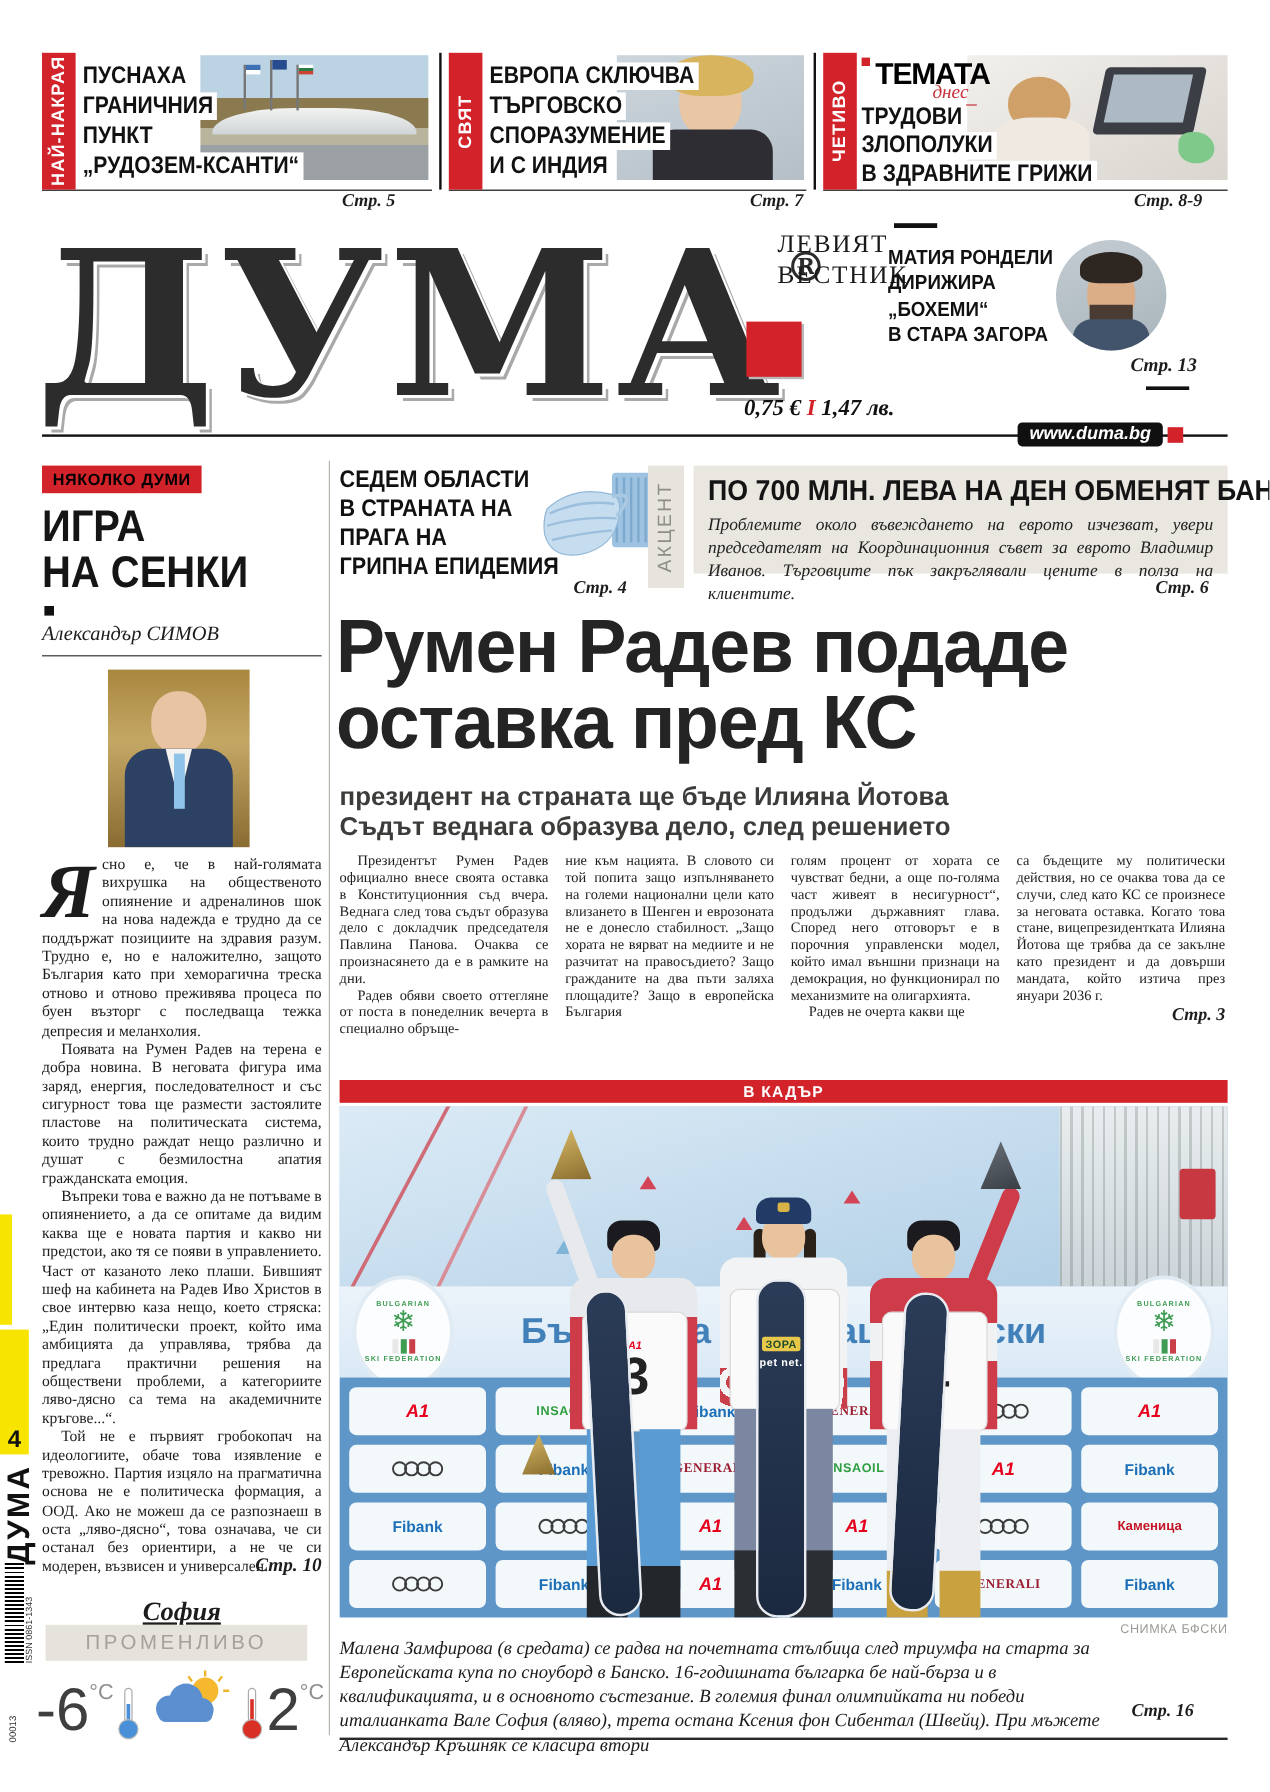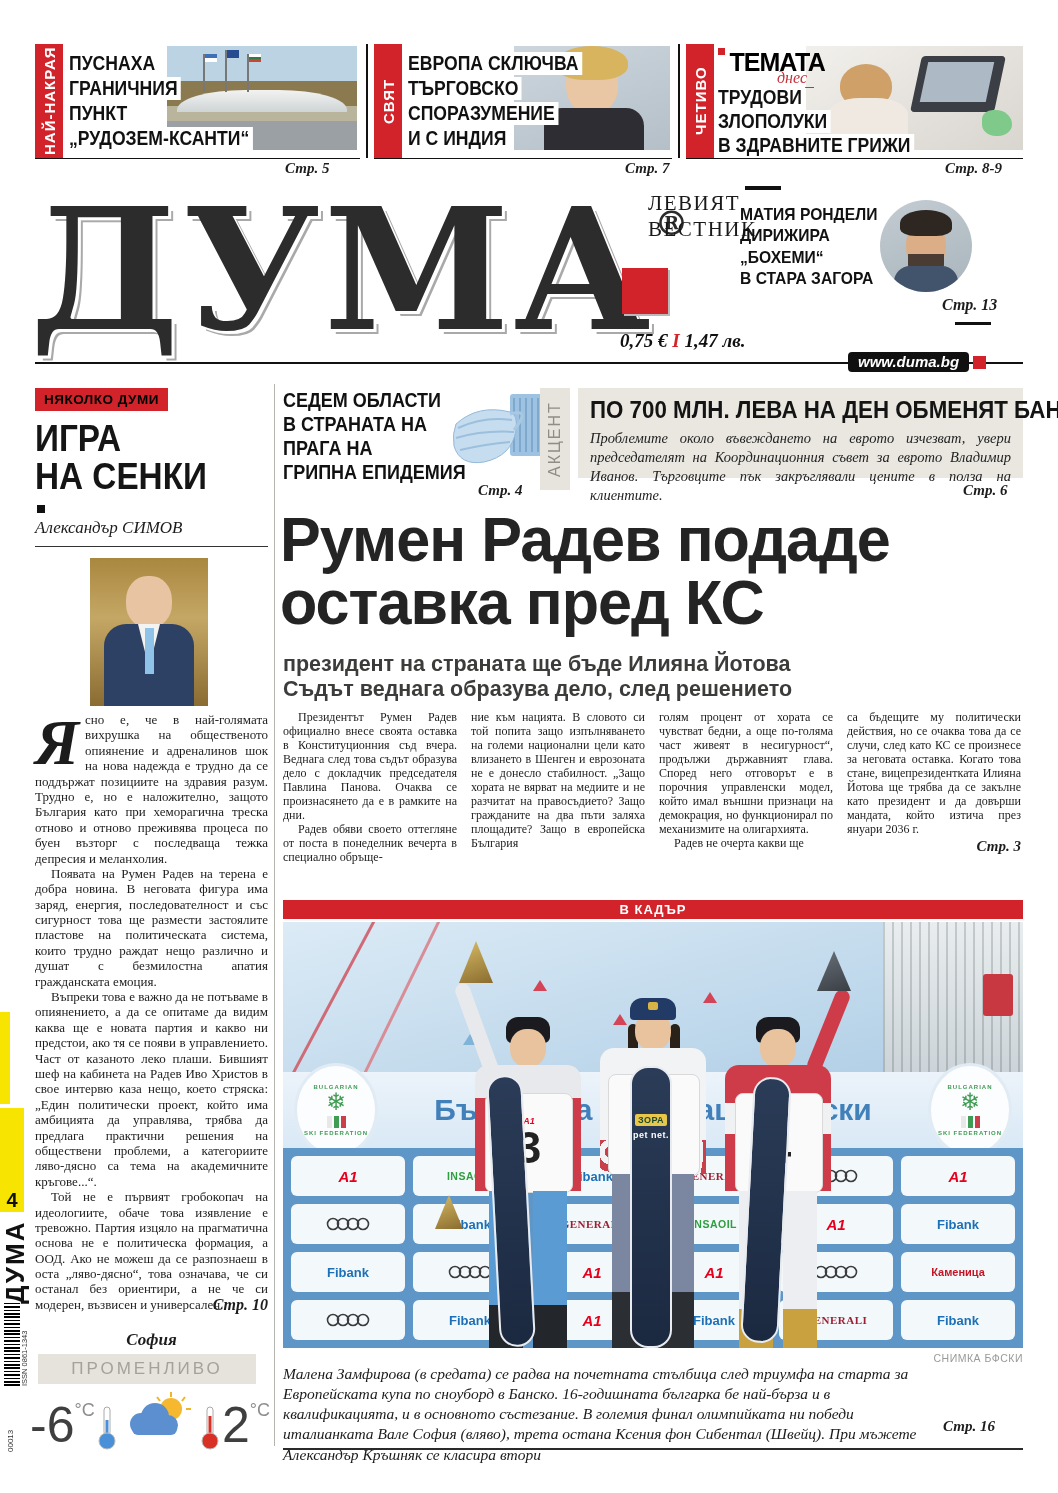--- a/index.html
+++ b/index.html
@@ -212,21 +212,21 @@
     <div class="abs" style="left:55px;top:70px;width:9px;height:46px;background:#8fc3e8;"></div>
   </div>
   <div class="abs btxt" style="left:35px;top:712px;width:233px;">
     <p class="np"><span class="dropcap">Я</span><span>сно е, че в най-голямата вихрушка на общественото опиянение и адреналинов шок на нова надежда е трудно да се поддържат позициите на здравия разум. Трудно е, но е наложително, защото България като при хеморагична треска отново и отново преживява процеса по буен възторг с последваща тежка депресия и меланхолия.</span></p>
     <p>Появата на Румен Радев на терена е добра новина. В неговата фигура има заряд, енергия, последователност и със сигурност това ще размести застоялите пластове на политическата система, които трудно раждат нещо различно и душат с безмилостна апатия гражданската емоция.</p>
     <p>Въпреки това е важно да не потъваме в опиянението, а да се опитаме да видим каква ще е новата партия и какво ни предстои, ако тя се появи в управлението. Част от казаното леко плаши. Бившият шеф на кабинета на Радев Иво Христов в свое интервю каза нещо, което стряска: „Един политически проект, който има амбицията да управлява, трябва да предлага практични решения на обществени проблеми, а категориите ляво-дясно са тема на академичните кръгове...“.</p>
     <p>Той не е първият гробокопач на идеологиите, обаче това изявление е тревожно. Партия изцяло на прагматична основа не е политическа формация, а ООД. Ако не можеш да се разпознаеш в оста „ляво-дясно“, това означава, че си останал без ориентири, а не че си модерен, възвисен и универсален.</p>
   </div>
   <div class="abs pref" style="left:35px;top:1296px;width:233px;text-align:right;font-size:16px;">Стр. 10</div>
 
-  <div class="abs serif" style="left:35px;top:1330px;width:233px;text-align:center;font-style:italic;font-weight:bold;font-size:17px;">София</div>
+  <div class="abs serif" style="left:35px;top:1330px;width:233px;text-align:center;font-style:italic;font-weight:bold;font-size:22px;text-decoration:underline;">София</div>
   <div class="abs wbar" style="left:38px;top:1354px;width:218px;height:30px;">ПРОМЕНЛИВО</div>
   <div class="abs" style="left:30px;top:1390px;width:240px;display:flex;align-items:flex-end;justify-content:space-between;">
     <div><span class="wtemp">-6</span><span class="wdeg">°C</span></div>
     <svg width="20" height="46" viewBox="0 0 20 46">
         <rect x="7" y="3" width="6" height="28" rx="3" fill="#fff" stroke="#aaa"></rect>
         <rect x="8.5" y="16" width="3" height="16" fill="#4a90d9"></rect>
         <circle cx="10" cy="37" r="8" fill="#4a90d9" stroke="#bbb"></circle>
       </svg>
     <svg width="78" height="54" viewBox="0 0 78 54" style="margin-bottom:6px;">
       <g stroke="#f0b429" stroke-width="2">

